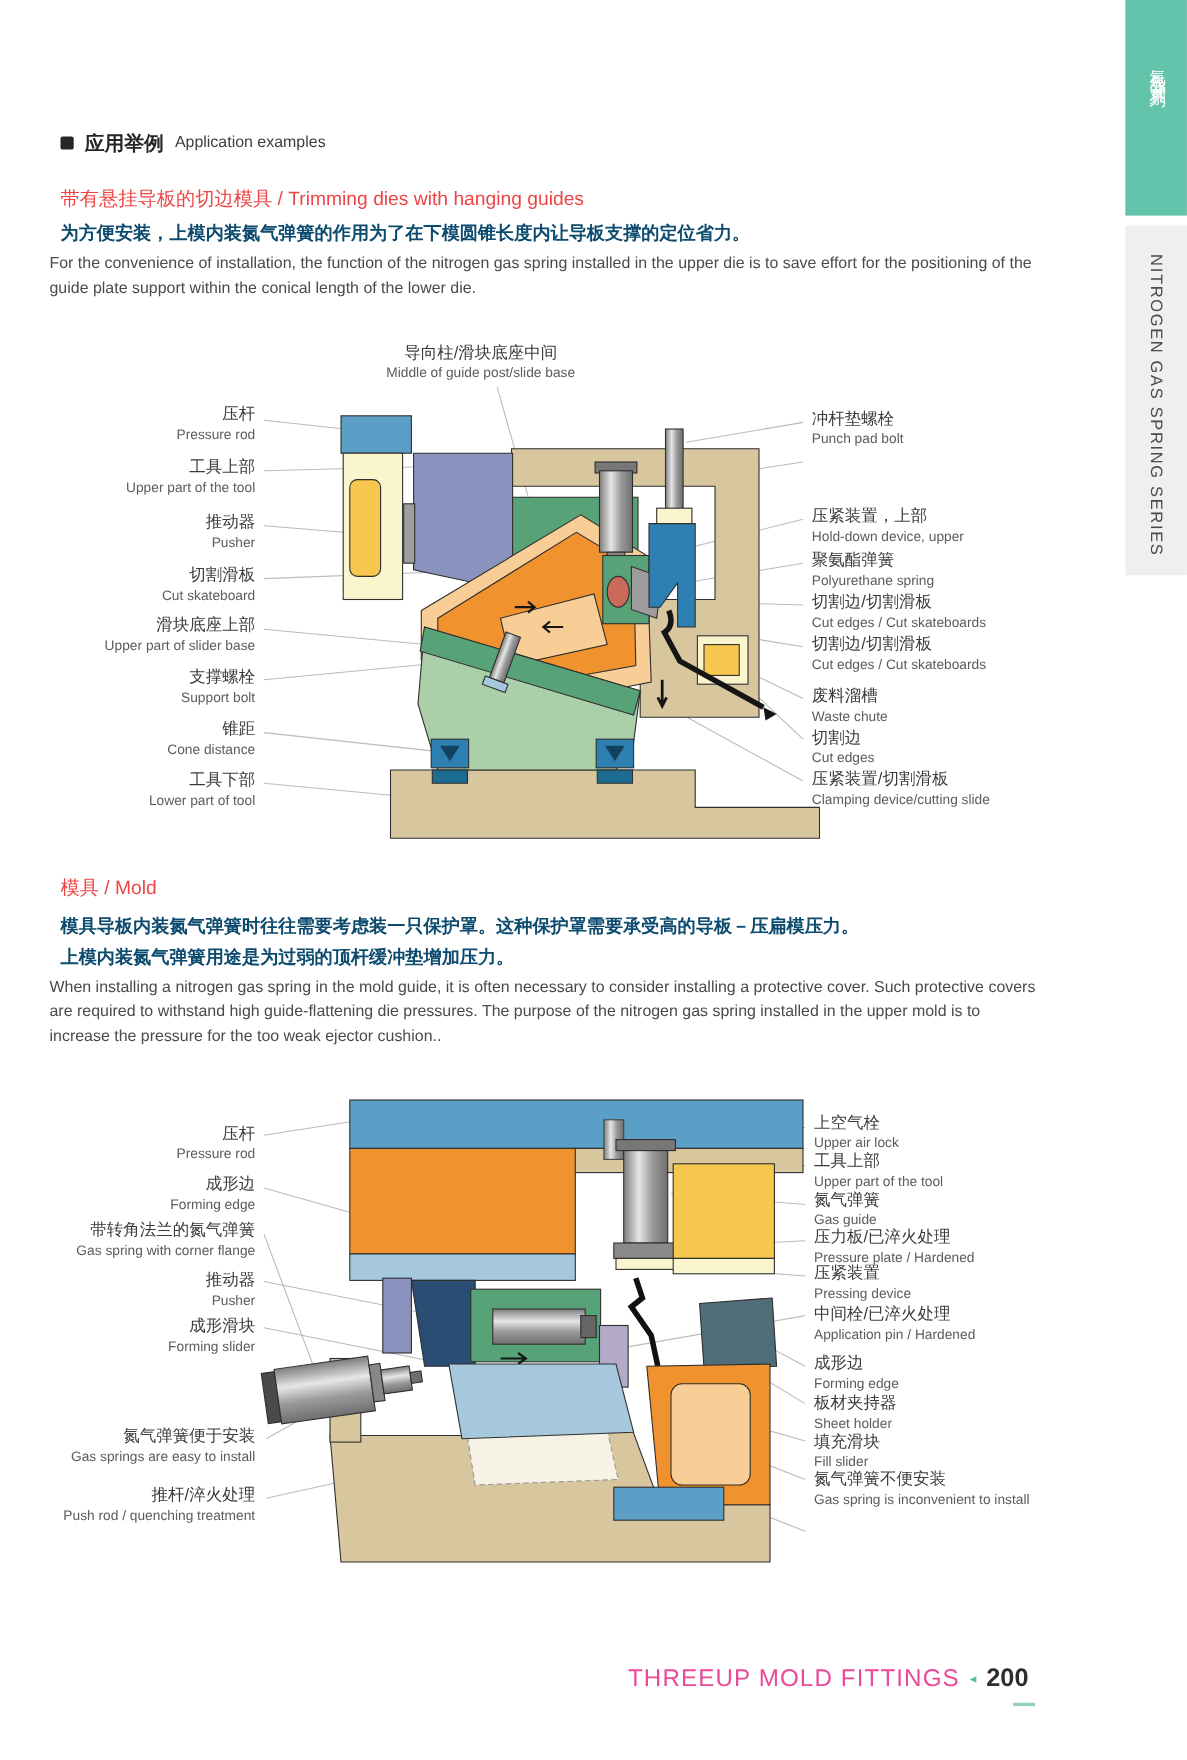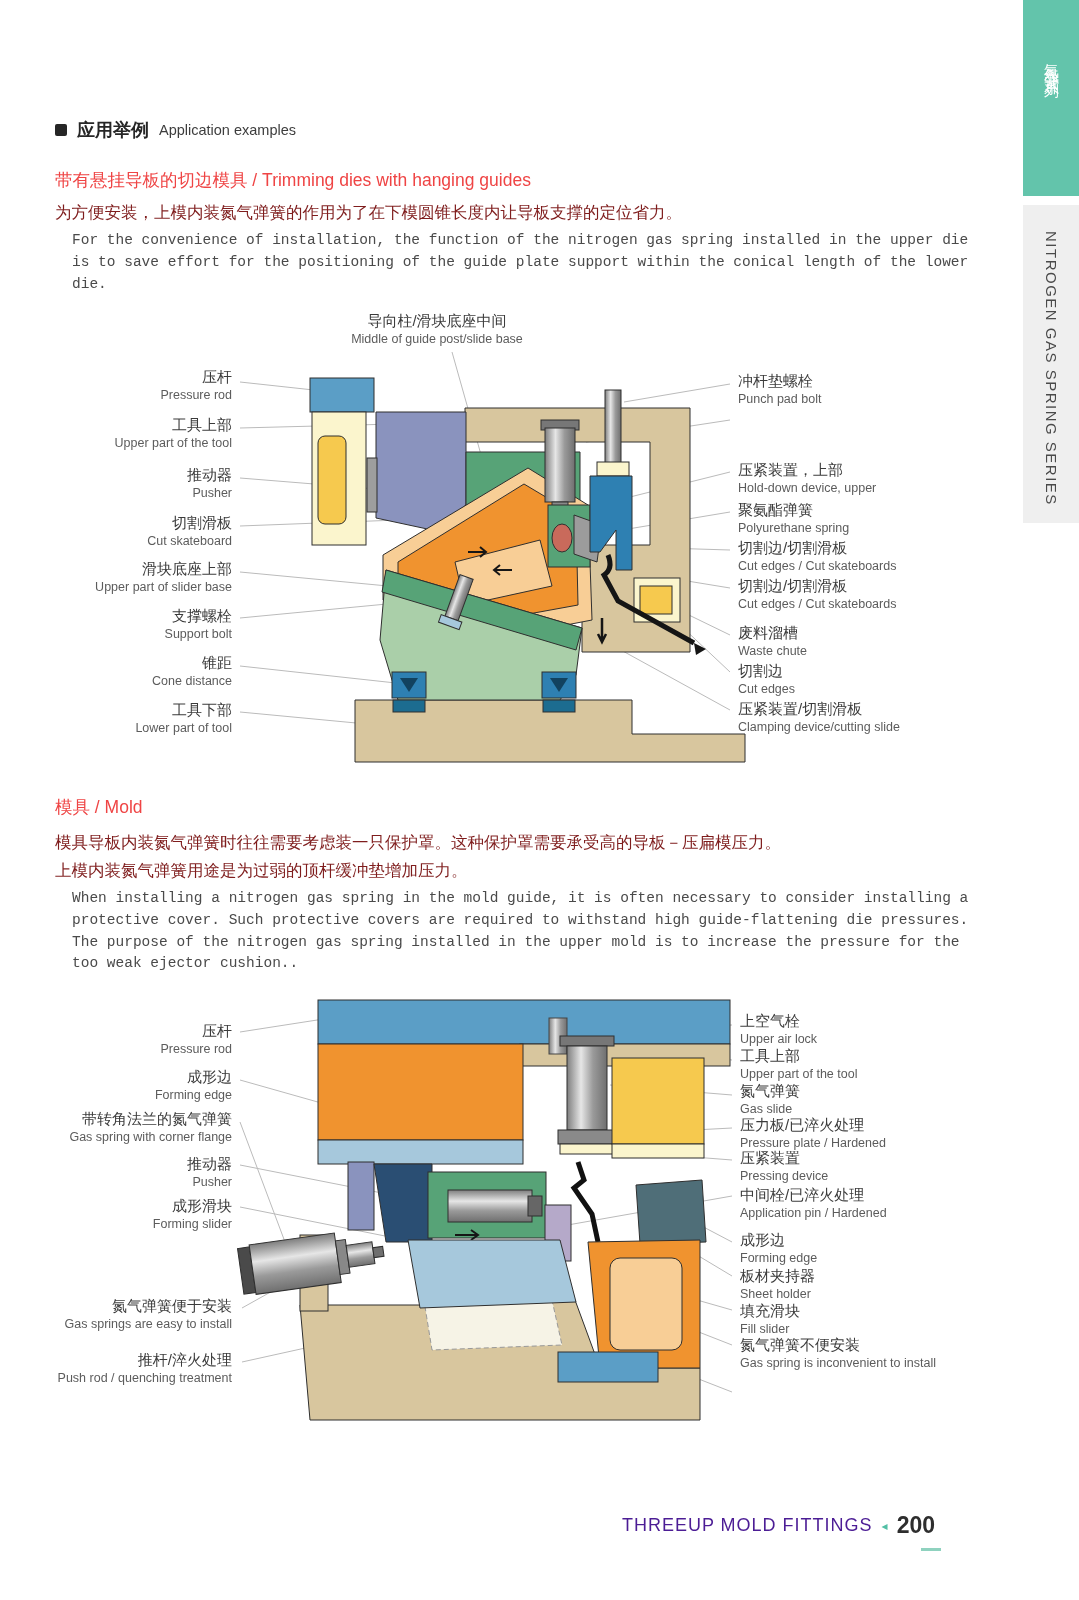--- a/index.html
+++ b/index.html
@@ -5,41 +5,41 @@
   html,body{margin:0;padding:0;background:#ffffff;}
   .page{position:relative;width:1079px;height:1600px;background:#fff;overflow:hidden;
         font-family:"Liberation Sans", sans-serif;color:#3d3d3d;}
   
   .hdr{position:absolute;left:55px;top:118px;display:flex;align-items:center;gap:10px;}
   .hdr .bullet{width:12px;height:12px;background:#262626;border-radius:2px;}
   .hdr .zh{font-size:18px;font-weight:bold;color:#262626;}
   .hdr .en{font-size:14.5px;color:#3d3d3d;}
   
   .sec-title{position:absolute;left:55px;font-size:17.5px;color:#ef4444;}
-  .zh-desc{position:absolute;left:55px;font-size:16.5px;font-weight:400;color:#7f1d1d;width:930px;line-height:1.55;}
-  .en-desc{position:absolute;left:72px;font-size:14.5px;color:#4a4a4a;width:900px;line-height:1.5;font-family:Liberation Mono, monospace;}
+  .zh-desc{position:absolute;left:55px;font-size:16.5px;font-weight:700;color:#0c4a6e;width:930px;line-height:1.55;}
+  .en-desc{position:absolute;left:45px;font-size:14.5px;color:#4a4a4a;width:900px;line-height:1.5;}
   
   .lab{position:absolute;line-height:1.2;}
   .lab .zh{font-size:15px;color:#3b3b3b;white-space:nowrap;display:block;}
   .lab .en{font-size:12.5px;color:#5c5c5c;display:block;margin-top:2px;}
   .lab-l{right:847px;text-align:right;}
   .lab-r{left:738px;text-align:left;}
   .lab-c{text-align:center;}
   .w190 .en{max-width:190px;}
   .w150 .en{max-width:150px;}
   
   .side-teal{position:absolute;left:1023px;top:0;width:56px;height:196px;background:#63C4AB;}
   .side-teal .vtxt{writing-mode:vertical-rl;color:#fff;font-size:15px;letter-spacing:4px;
                    position:absolute;left:50%;transform:translateX(-50%);top:52px;}
   .side-gray{position:absolute;left:1023px;top:205px;width:56px;height:318px;background:#EFEFEF;}
   .side-gray .vtxt{writing-mode:vertical-rl;color:#4a4a4a;font-size:15px;letter-spacing:1.5px;
                    position:absolute;left:50%;transform:translateX(-50%);top:26px;white-space:nowrap;}
   
   .footer{position:absolute;top:1512px;right:144px;display:flex;align-items:center;gap:9px;}
-  .footer .brand{font-size:18px;letter-spacing:1px;color:#4c1d95;}
+  .footer .brand{font-size:22px;letter-spacing:1px;color:#ec4899;}
   .footer .arr{font-size:12px;color:#52BFA5;}
   .footer .pno{font-size:23px;font-weight:bold;color:#2e2e2e;}
   .pno-dash{position:absolute;left:921px;top:1548px;width:20px;height:3px;background:#8FD2BF;}
   svg{position:absolute;left:0;}
   .d1{top:300px;}
   .d2{top:990px;}
 </style>
 </head>
 <body>
 
@@ -344,21 +344,21 @@
   <div class="lab lab-r" style="top:1012px;left:740px;">
       <span class="zh">上空气栓</span>
       <span class="en">Upper air lock</span>
     </div>
   <div class="lab lab-r" style="top:1047px;left:740px;">
       <span class="zh">工具上部</span>
       <span class="en">Upper part of the tool</span>
     </div>
   <div class="lab lab-r" style="top:1082px;left:740px;">
       <span class="zh">氮气弹簧</span>
-      <span class="en">Gas slide</span>
+      <span class="en">Gas guide</span>
     </div>
   <div class="lab lab-r" style="top:1116px;left:740px;">
       <span class="zh">压力板/已淬火处理</span>
       <span class="en">Pressure plate / Hardened</span>
     </div>
   <div class="lab lab-r" style="top:1149px;left:740px;">
       <span class="zh">压紧装置</span>
       <span class="en">Pressing device</span>
     </div>
   <div class="lab lab-r" style="top:1186px;left:740px;">

